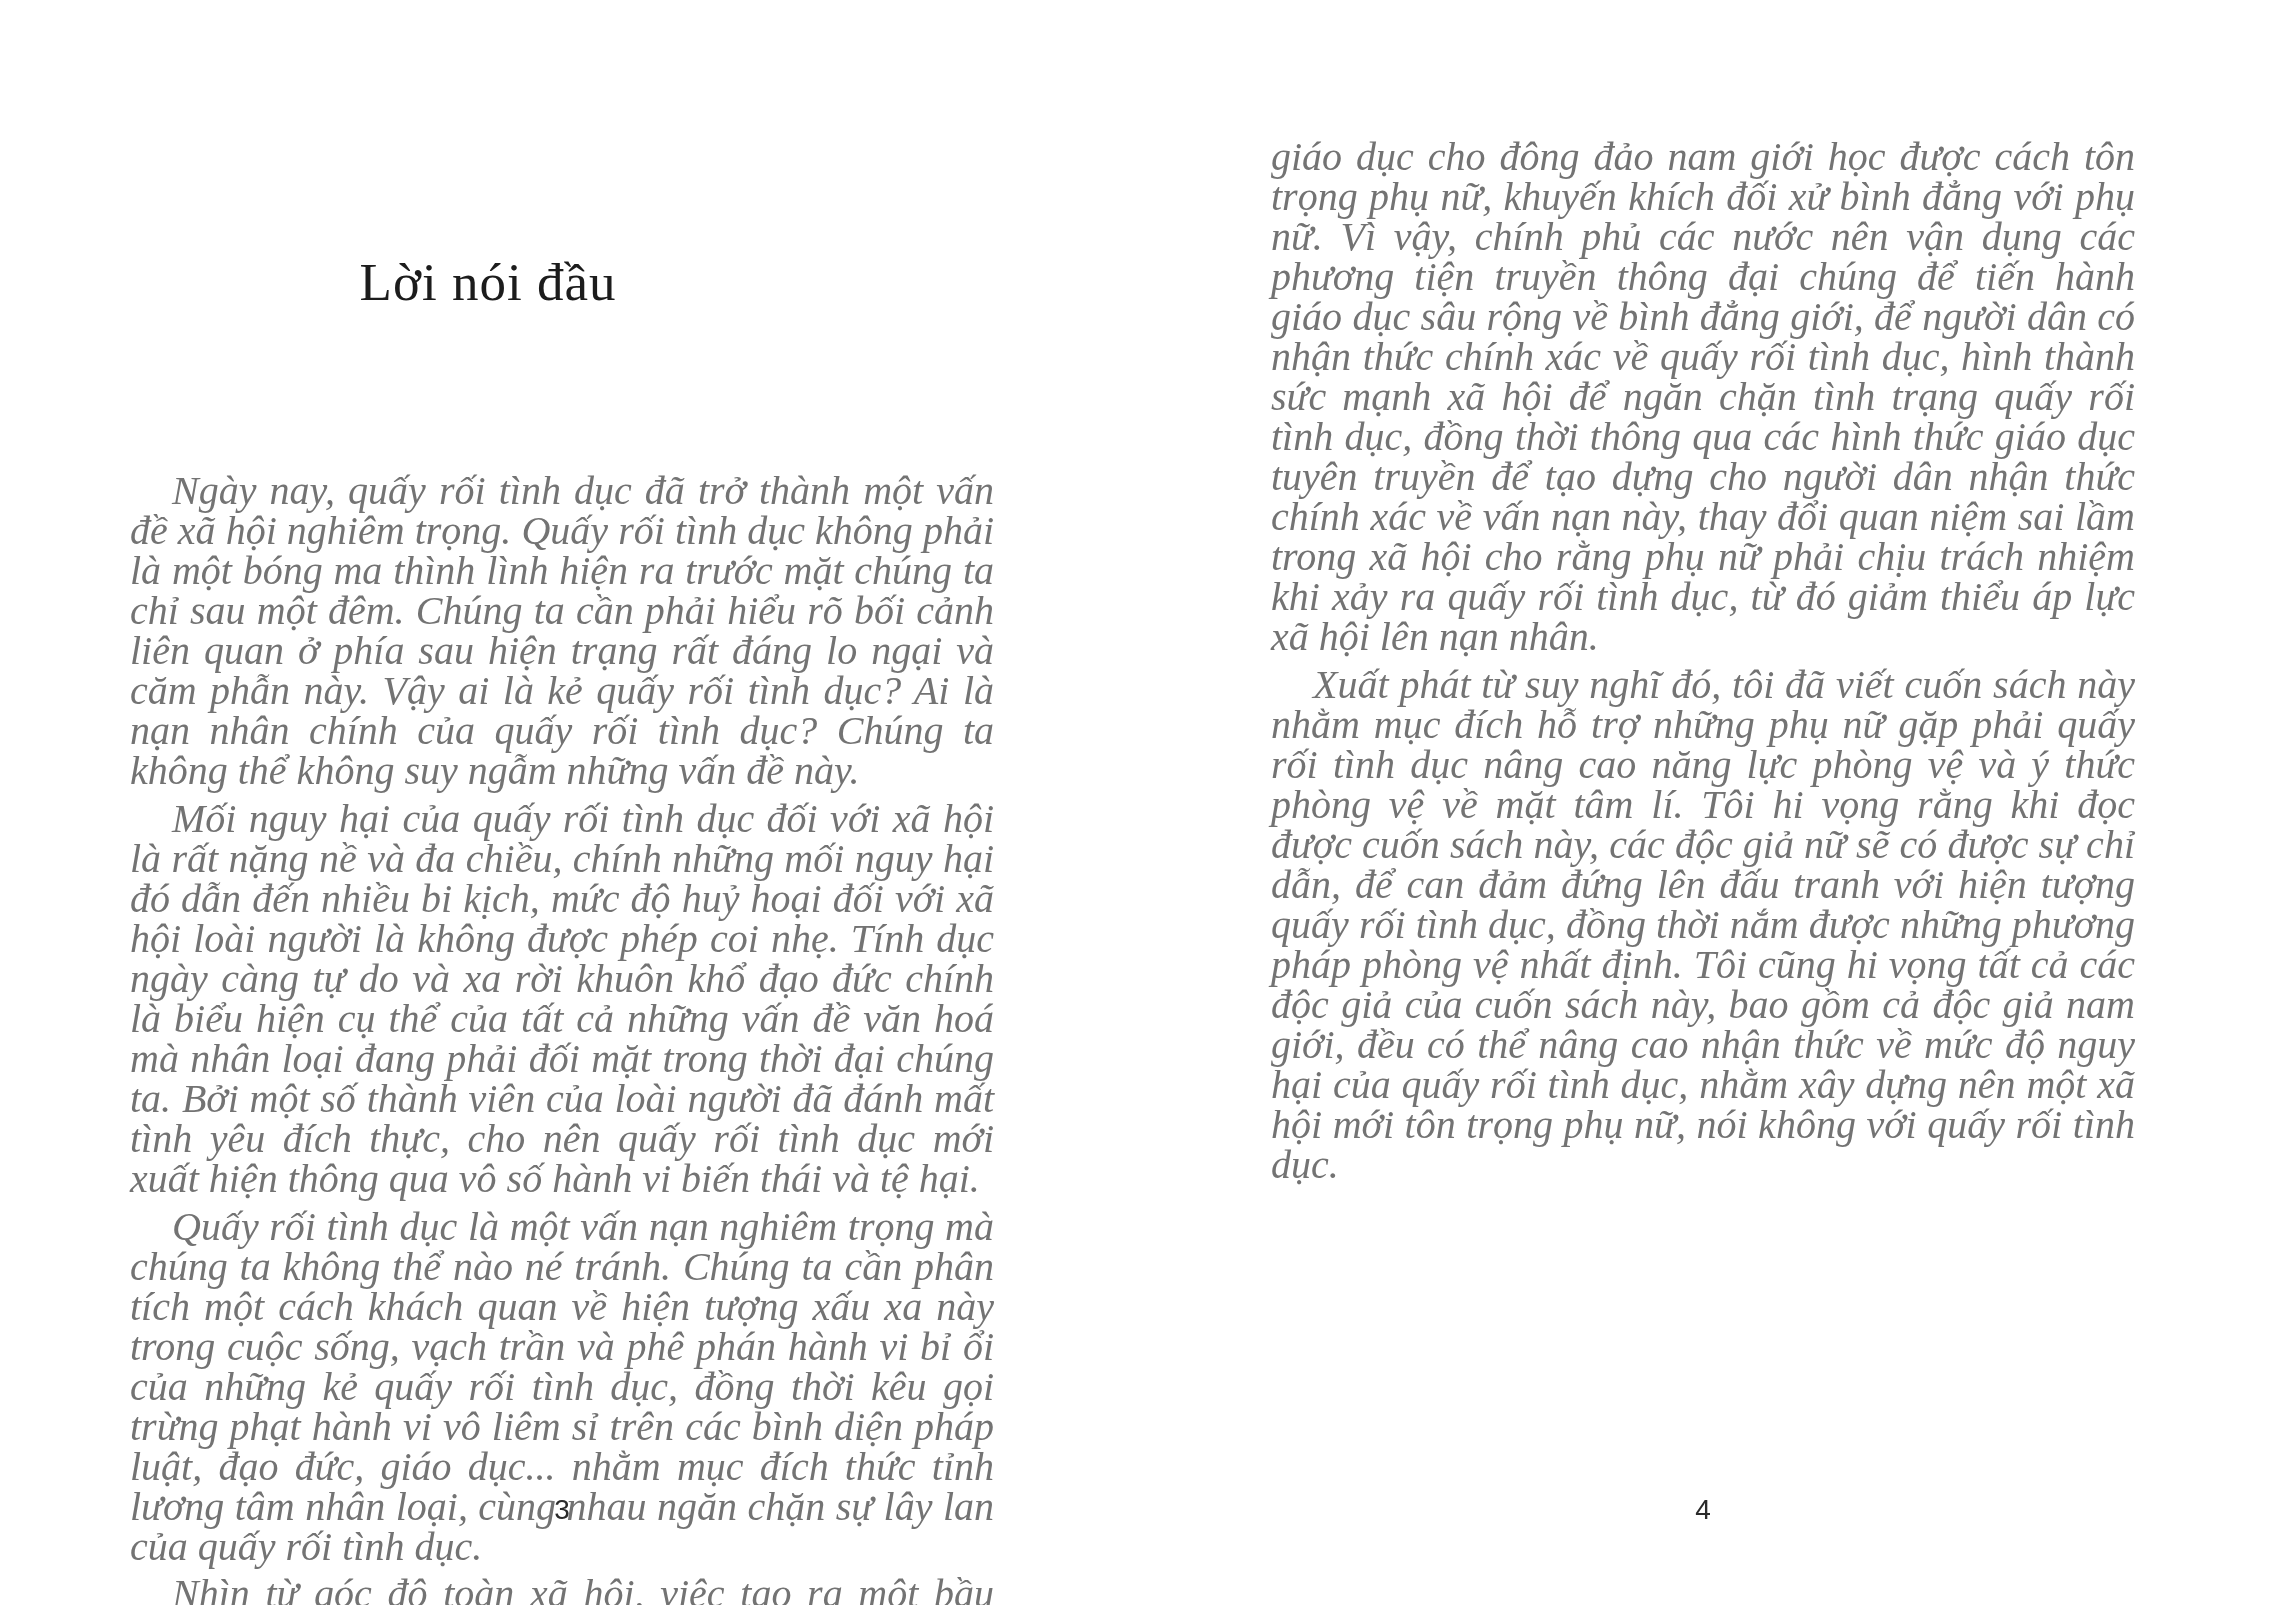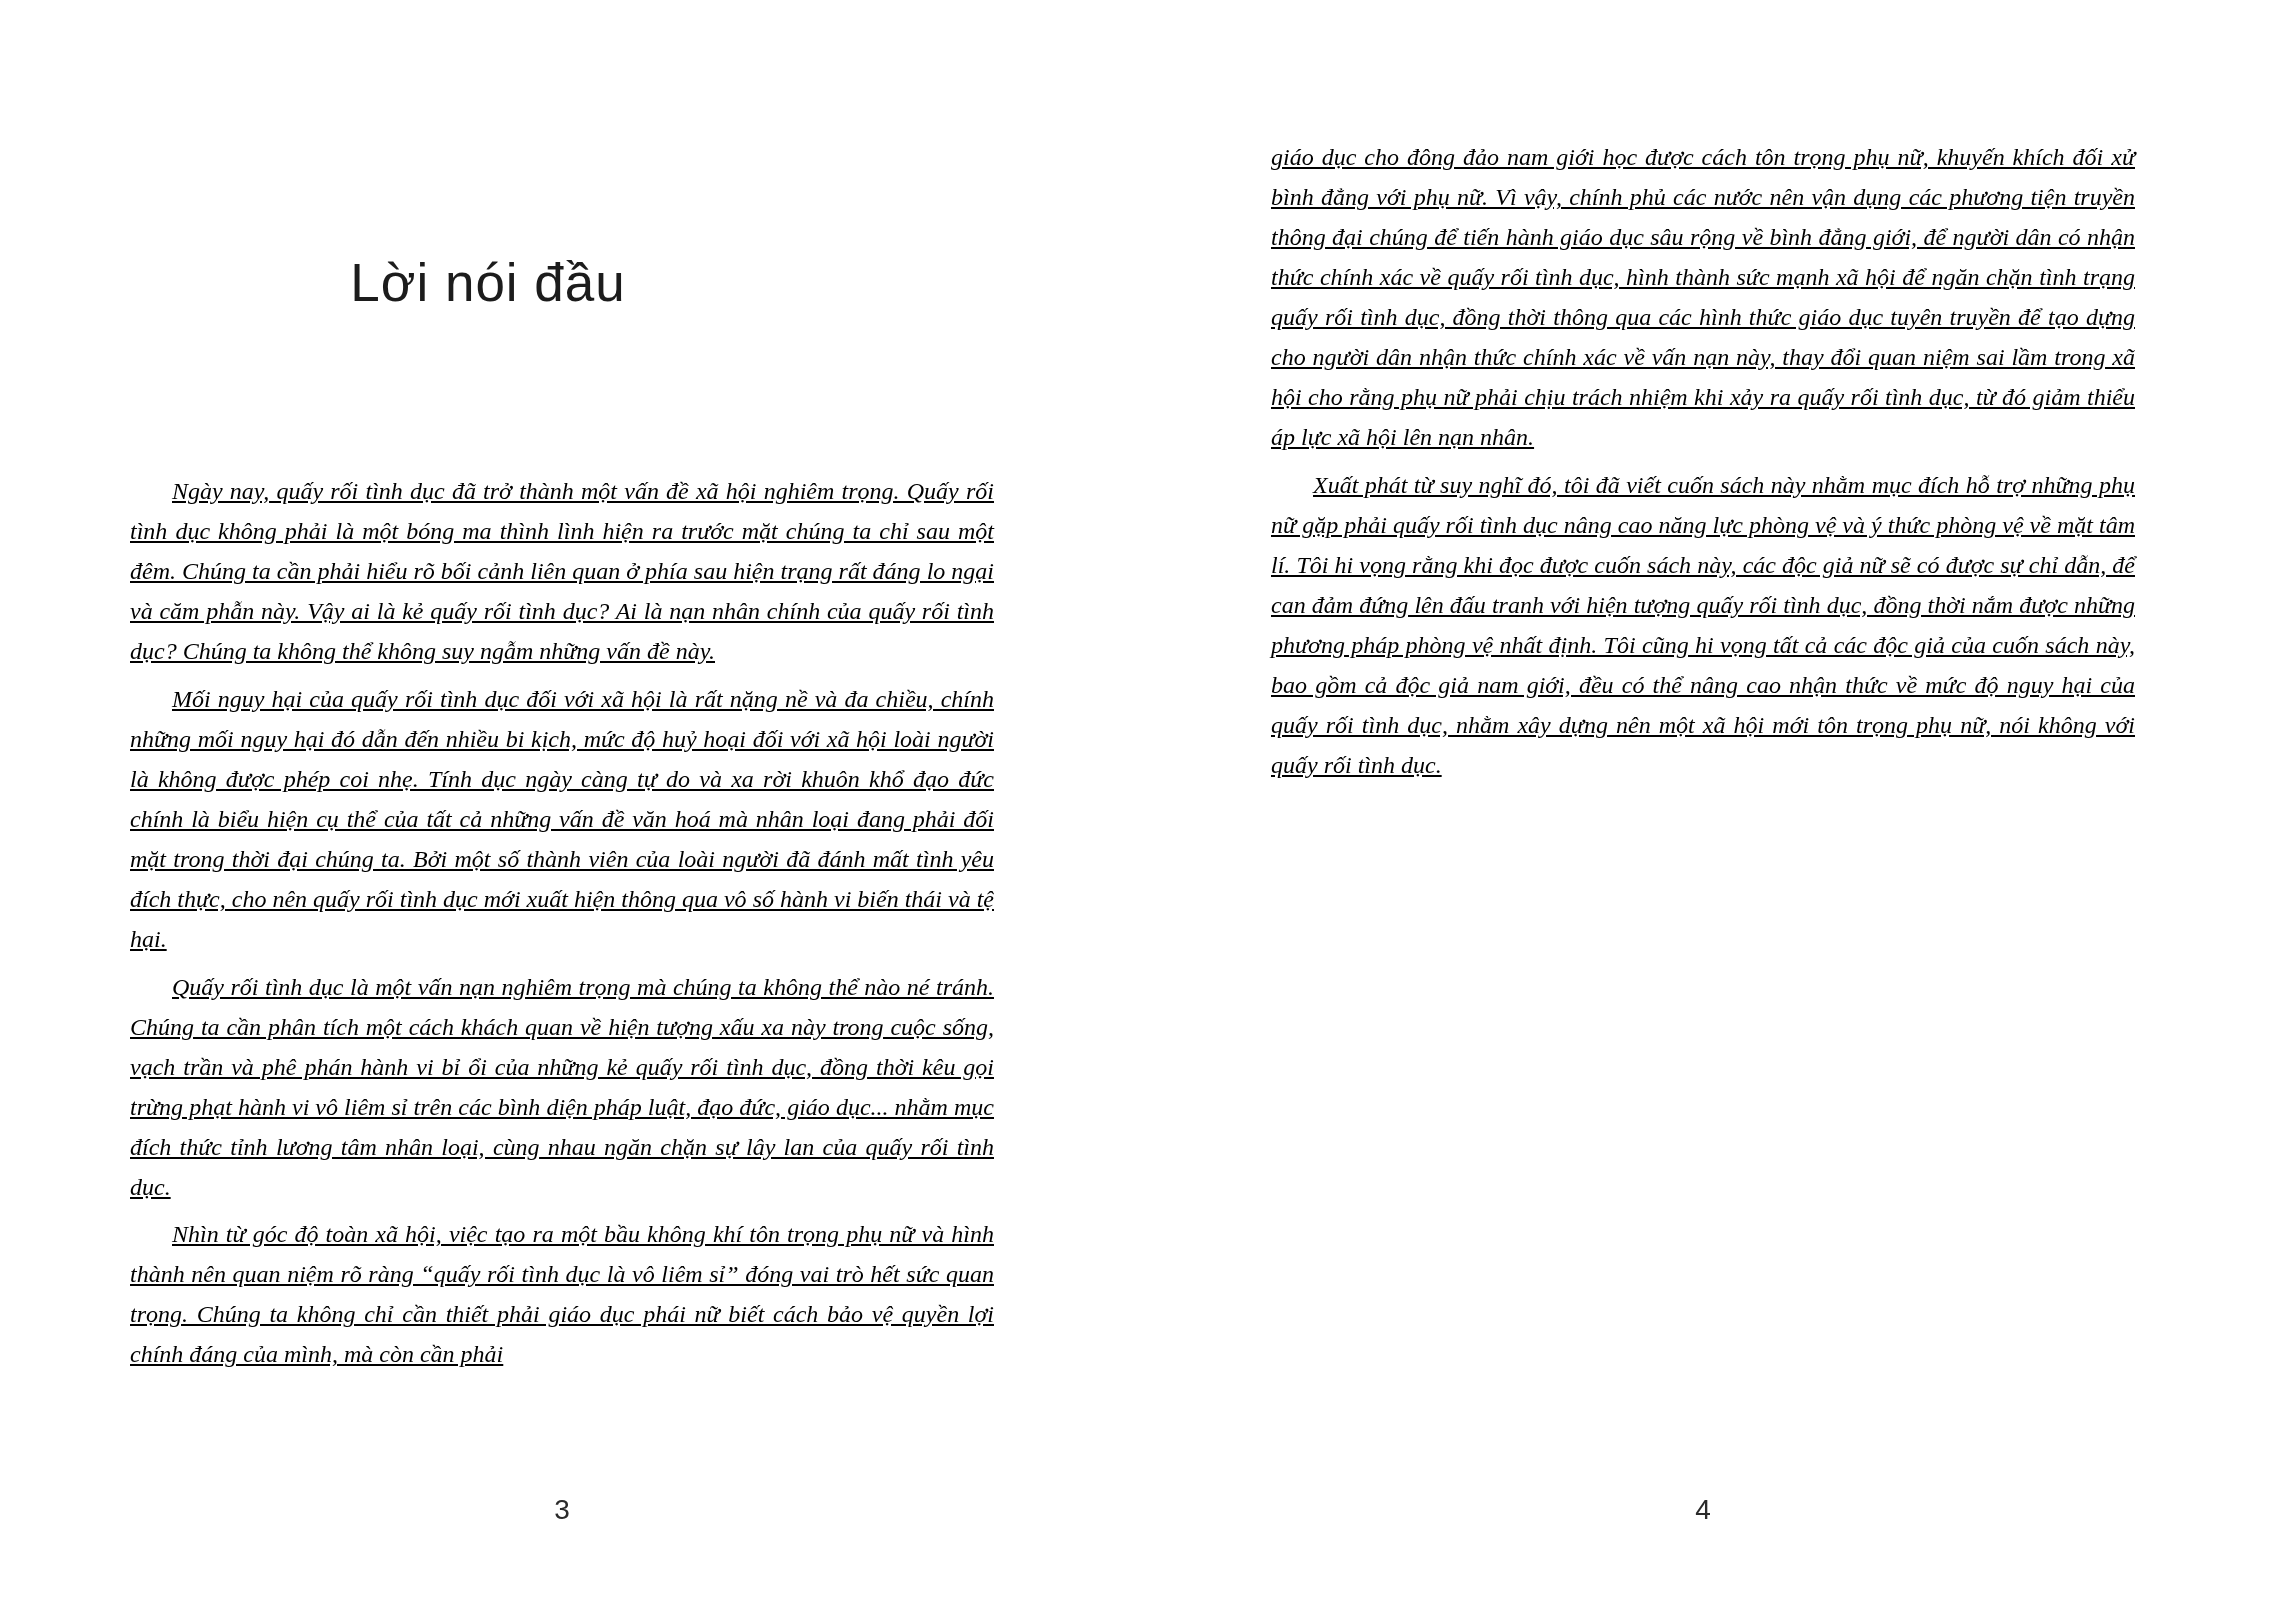--- a/index.html
+++ b/index.html
@@ -23,45 +23,44 @@
   .page-right { left: 1271px; width: 864px; }
 
   .chapter-heading {
     position: absolute;
     top: 252px;
     left: 0;
     width: 100%;
     margin: 0;
     text-align: center;
     transform: translateX(-74px);
-    font-family: Liberation Sans, sans-serif;
+    font-family: Liberation Serif, serif;
     font-weight: 400;
     font-size: 53px;
     letter-spacing: 1px;
     color: #1c1c1c;
   }
 
   .body-text {
     position: absolute;
     left: 0;
     width: 100%;
   }
   .body-text-left  { top: 471px; }
   .body-text-right { top: 137px; }
 
   .body-text p {
     margin: 0 0 7.8px 0;
     font-family: "Liberation Serif", serif;
     font-style: italic;
-    font-size: 24px;
+    font-size: 40px;
     line-height: 40px;
     text-align: justify;
     text-indent: 42px;
-    color: #000000;
-    text-decoration: underline;
+    color: #737373;
   }
   .body-text p.no-indent { text-indent: 0; }
 
   .signature {
     margin-top: 9.8px;
     font-family: "Liberation Serif", serif;
     font-style: italic;
     font-weight: bold;
     font-size: 32px;
     text-align: right;

